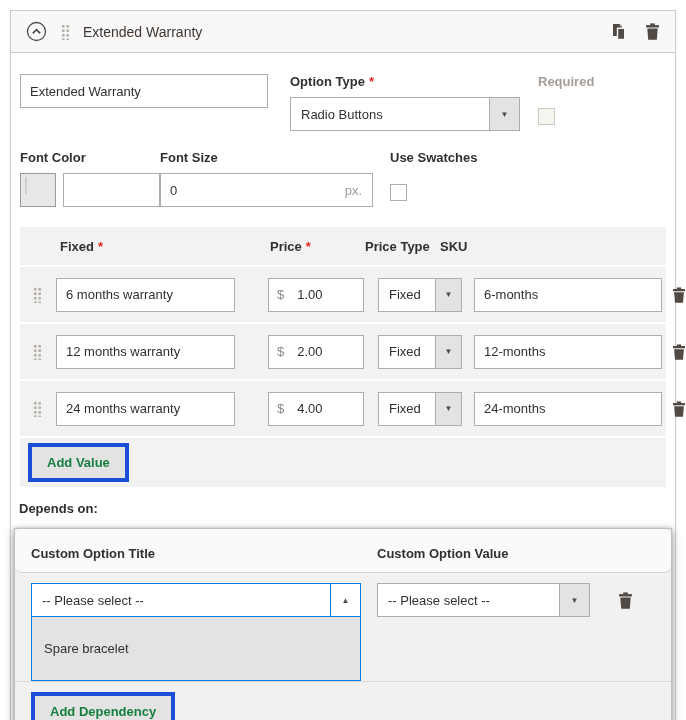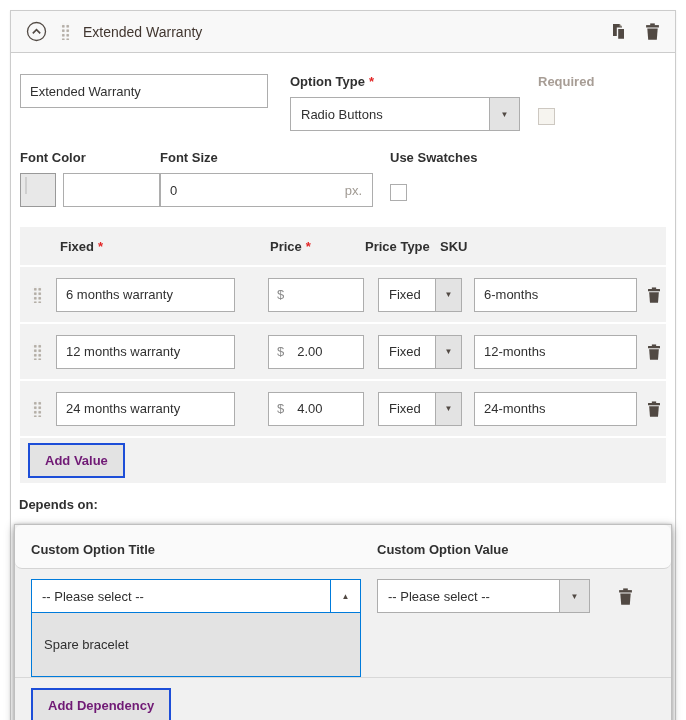--- a/index.html
+++ b/index.html
@@ -46,23 +46,23 @@
   .values{margin-top:20px;background:#f2f2f2;}
   .vt-header{display:flex;align-items:center;height:38px;border-bottom:2px solid #fff;padding-left:14px;font-weight:700;}
   .vh-title{margin-left:26px;width:210px;}
   .vh-price{width:95px;}
   .vh-type{width:75px;}
   .v-row{display:grid;grid-template-columns:24px 212px 110px 96px 1fr 34px;align-items:center;height:55px;border-bottom:2px solid #fff;padding:0 12px;}
   .v-title-input{width:179px;}
   .v-price{width:96px;}
   .v-type{width:84px;}
   .v-type .sel-arrow{width:25px;}
-  .v-sku{width:163px;}
+  .v-sku{width:188px;}
   .v-del{justify-self:center;}
-  .btn{font:inherit;font-weight:700;color:#701a75;background:#e3e3e3;border:2px solid #1d4ed8;padding:8px 15px;cursor:pointer;}
+  .btn{font:inherit;font-weight:700;color:#15803d;background:#e3e3e3;border:4px solid #1d4ed8;padding:8px 15px;cursor:pointer;}
   .add-row{padding:5px 8px;}
 
   
   .depends{margin:14px 3px 3px;}
   .dep-label{font-weight:700;margin-left:5px;}
   .panel{margin-top:12px;border:1px solid #bfbfbf;background:#f1f1f1;box-shadow:0 3px 9px rgba(0,0,0,.38),0 0 3px rgba(0,0,0,.18);}
   .panel-header{display:grid;grid-template-columns:346px 1fr;background:#fafafa;padding:17px 16px 11px;border-bottom:1px solid #d4d4d4;font-weight:700;border-radius:7px;}
   .panel-body{padding:10px 16px 12px;}
   .dep-row{display:grid;grid-template-columns:346px 228px 1fr;align-items:center;}
   .dep-select-1{width:330px;}
@@ -154,20 +154,21 @@
         <span class="vh-type">Price Type</span>
         <span class="vh-sku">SKU</span>
       </div>
 
       <div class="v-row">
         <span class="dots"></span>
         <span><input class="text-input v-title-input" type="text" value="6 months warranty" style=""></span>
         <span>
             <span class="affix v-price">
               <span class="prefix">$</span>
+              <input type="text" value="1.00" style="">
             </span>
           </span>
         <span>
             <span class="select v-type">
               <span class="sel-val">Fixed</span>
               <span class="sel-arrow">▼</span>
             </span>
           </span>
         <span><input class="text-input v-sku" type="text" value="6-months" style=""></span>
         <span class="icon-btn v-del">

